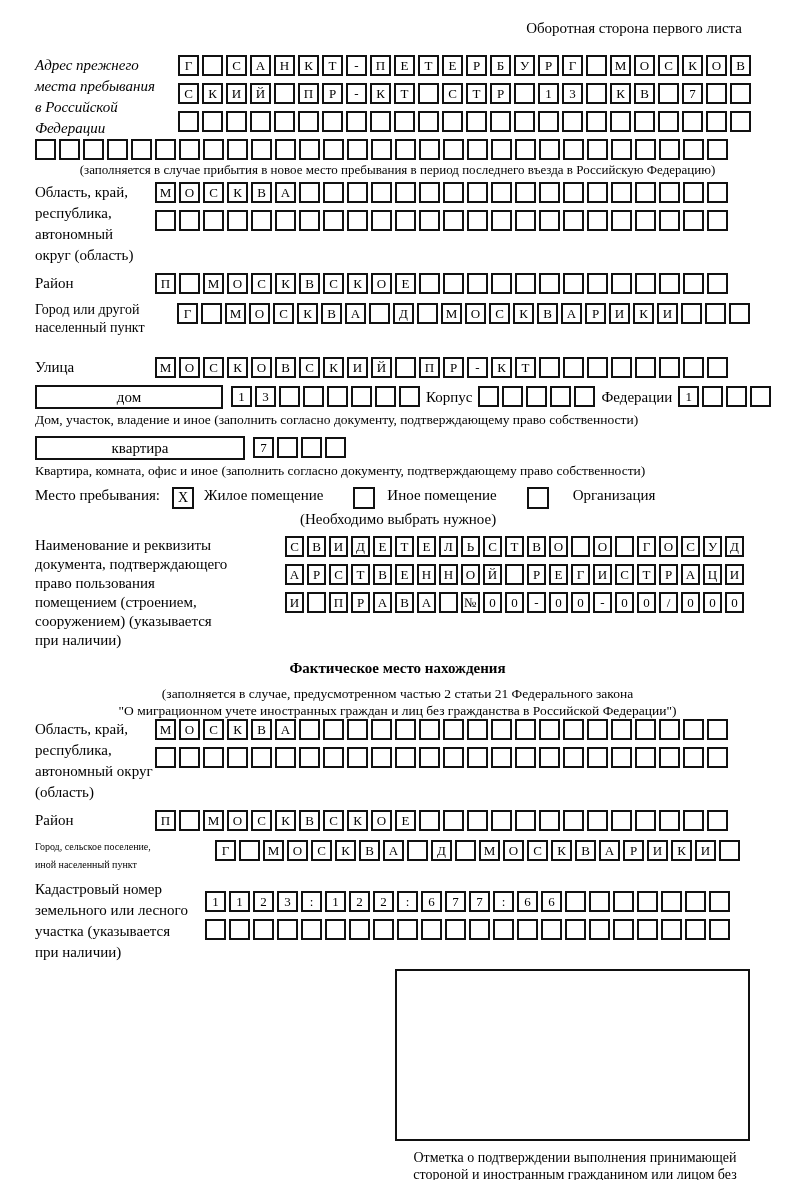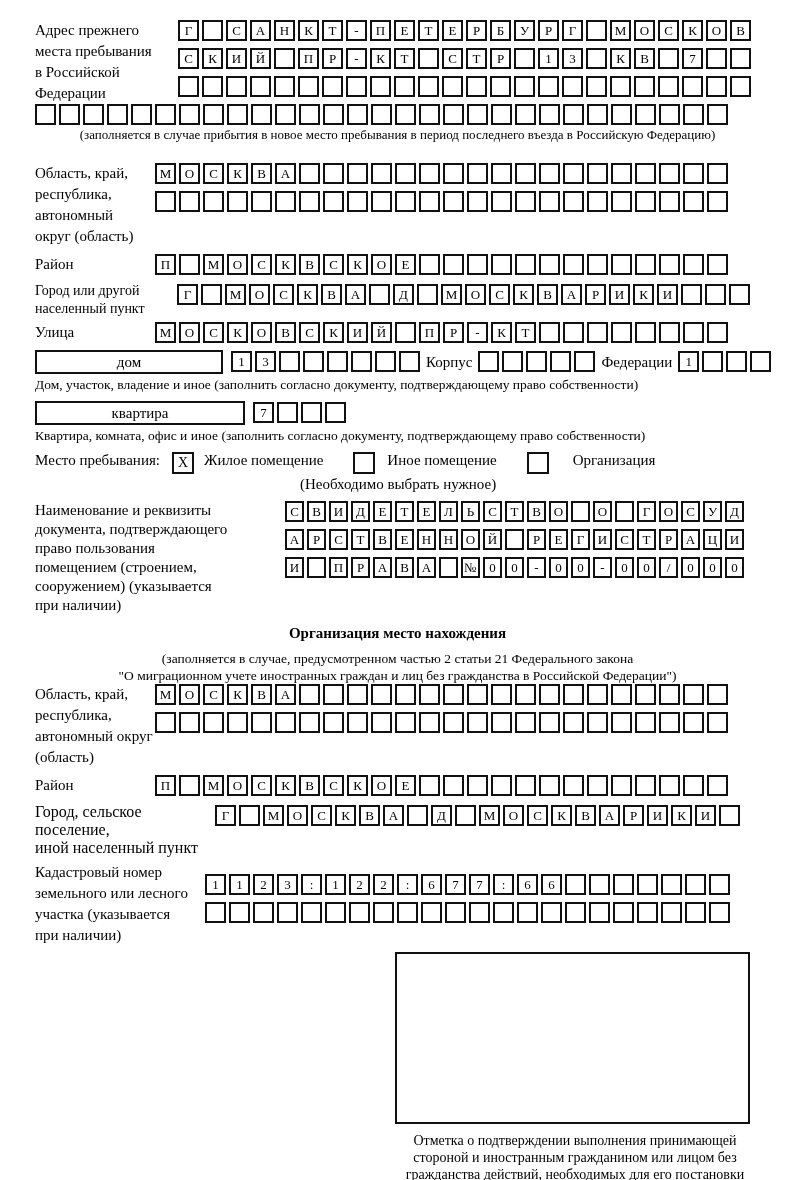--- a/index.html
+++ b/index.html
@@ -2,36 +2,36 @@
 <html><head>
 <meta charset="utf-8">
 <style>
   html,body{margin:0;padding:0;background:#fff;}
   body{width:800px;height:1180px;font-family:"Liberation Serif","DejaVu Serif",serif;color:#000;}
   .page{box-sizing:border-box;width:800px;height:1180px;padding:20px 40px 0 35px;overflow:hidden;}
   [data-lines]{white-space:pre-line;}
   .top-note{text-align:right;font-size:15px;margin-right:18px;margin-bottom:18px;}
   .frow{display:flex;align-items:flex-start;}
   .lbl{font-size:15px;line-height:21px;flex-shrink:0;}
-  .w143{width:143px;}
+  .w143{width:143px;font-style:italic;}
   .w120{width:120px;}
   .w180{width:180px;}
   .w170{width:170px;}
   .w250{width:250px;line-height:19px;}
   .cellrow{display:flex;gap:3px;margin-bottom:7px;}
   .cellrow:last-child{margin-bottom:0;}
   .cell{box-sizing:border-box;flex:0 0 21px;width:21px;height:21px;border:2px solid #111;
         font-size:13px;line-height:17px;text-align:center;background:#fff;}
   .cell-sm{flex-basis:19px;width:19px;}
   .fullrow{margin-top:0;margin-bottom:2px;}
   .note{font-size:13px;line-height:16px;}
   .center{text-align:center;}
   .sec-title{text-align:center;font-weight:bold;font-size:16px;margin:8px 0 10px 0;}
   .mb7{margin-bottom:7px;}
-  .mb4{margin-bottom:20px;}
+  .mb4{margin-bottom:4px;}
   .indent22{margin-left:22px;}
   .bigbox{box-sizing:border-box;height:24px;border:2px solid #111;text-align:center;
           font-size:15px;line-height:20px;flex-shrink:0;}
   .boxdom{width:188px;}
   .boxkv{width:210px;}
   .inline-gap{width:8px;flex-shrink:0;}
   .inlabel{font-size:15px;line-height:24px;padding:0 6px;white-space:nowrap;}
   .houserow{display:flex;align-items:flex-start;margin-bottom:3px;}
   .fieldnote{font-size:13.5px;line-height:16px;margin:0 0 8px 0;}
   .stayrow{display:flex;font-size:15px;margin:2px 0 2px 0;}
@@ -45,20 +45,21 @@
   .gap30{width:30px;flex-shrink:0;}
   .gap12{width:12px;flex-shrink:0;}
   .gap10{width:10px;flex-shrink:0;}
   .gap24{width:24px;flex-shrink:0;}
 </style>
 </head>
 <body>
 
 <div class="page">
 
+  <div class="top-note">Оборотная сторона первого листа</div>
 
   <div class="frow">
     <div class="lbl w143" data-lines="prev_address.label">Адрес прежнего
 места пребывания
 в Российской
 Федерации</div>
     <div>
       <div class="cellrow">
           <span class="cell">Г</span>
           <span class="cell"></span>
@@ -288,21 +289,21 @@
         <span class="cell">Р</span>
         <span class="cell">И</span>
         <span class="cell">К</span>
         <span class="cell">И</span>
         <span class="cell"></span>
         <span class="cell"></span>
         <span class="cell"></span>
       </div>
   </div>
 
-  <div class="frow mb7" style="margin-top:4px;">
+  <div class="frow mb7" style="margin-top:20px;">
     <div class="lbl w120">Улица</div>
     <div class="cellrow" style="margin-bottom:0">
         <span class="cell">М</span>
         <span class="cell">О</span>
         <span class="cell">С</span>
         <span class="cell">К</span>
         <span class="cell">О</span>
         <span class="cell">В</span>
         <span class="cell">С</span>
         <span class="cell">К</span>
@@ -458,21 +459,21 @@
           <span class="cell cell-sm">0</span>
           <span class="cell cell-sm">0</span>
           <span class="cell cell-sm">/</span>
           <span class="cell cell-sm">0</span>
           <span class="cell cell-sm">0</span>
           <span class="cell cell-sm">0</span>
         </div>
     </div>
   </div>
 
-  <div class="fact-title">Организация место нахождения</div>
+  <div class="fact-title">Фактическое место нахождения</div>
   <div class="fact-note" data-lines="fact.note">(заполняется в случае, предусмотренном частью 2 статьи 21 Федерального закона
 "О миграционном учете иностранных граждан и лиц без гражданства в Российской Федерации")</div>
 
   <div class="frow">
     <div class="lbl w120" data-lines="fact.region.label">Область, край,
 республика,
 автономный округ
 (область)</div>
     <div>
       <div class="cellrow">
@@ -554,21 +555,21 @@
         <span class="cell"></span>
         <span class="cell"></span>
         <span class="cell"></span>
         <span class="cell"></span>
         <span class="cell"></span>
         <span class="cell"></span>
       </div>
   </div>
 
   <div class="frow">
-    <div class="lbl w180" style="font-size:16px;line-height:18px" data-lines="fact.city.label">Город, сельское поселение,
+    <div class="lbl w180" style="font-size:10px;line-height:18px" data-lines="fact.city.label">Город, сельское поселение,
 иной населенный пункт</div>
     <div class="cellrow" style="margin-bottom:0;margin-top:2px">
         <span class="cell">Г</span>
         <span class="cell"></span>
         <span class="cell">М</span>
         <span class="cell">О</span>
         <span class="cell">С</span>
         <span class="cell">К</span>
         <span class="cell">В</span>
         <span class="cell">А</span>

